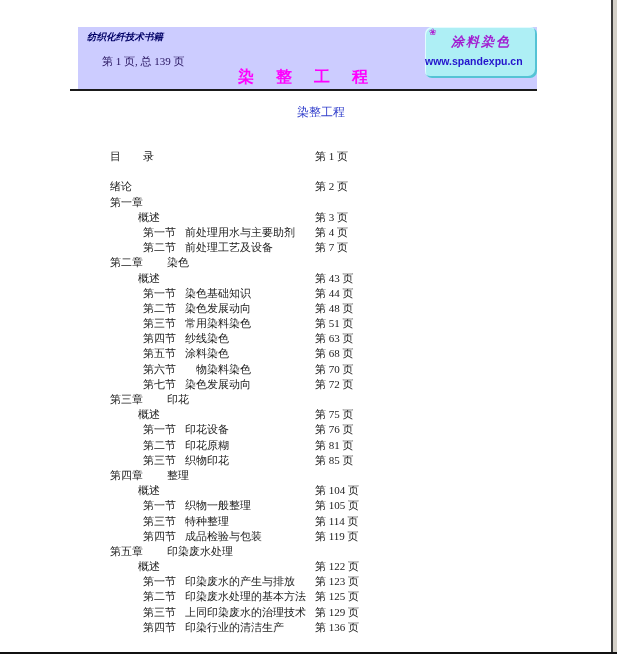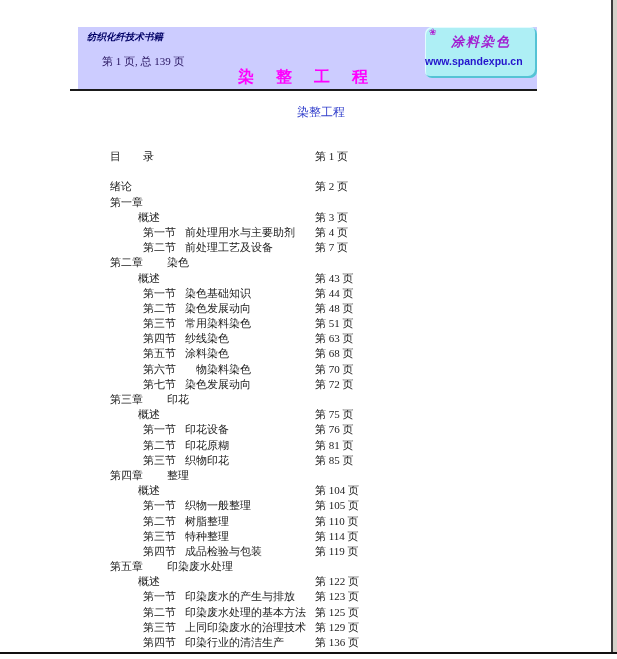--- a/index.html
+++ b/index.html
@@ -140,24 +140,20 @@
       </div>
       <div class="toc-row lv-overview">
         <span class="label"><span>概述</span></span>
         <span class="page">第 104 页</span>
       </div>
       <div class="toc-row lv-section">
         <span class="label"><span class="num">第一节</span><span>织物一般整理</span></span>
         <span class="page">第 105 页</span>
       </div>
       <div class="toc-row lv-section">
-        <span class="label"><span class="num">第二节</span><span>树脂整理</span></span>
-        <span class="page">第 110 页</span>
-      </div>
-      <div class="toc-row lv-section">
         <span class="label"><span class="num">第三节</span><span>特种整理</span></span>
         <span class="page">第 114 页</span>
       </div>
       <div class="toc-row lv-section">
         <span class="label"><span class="num">第四节</span><span>成品检验与包装</span></span>
         <span class="page">第 119 页</span>
       </div>
       <div class="toc-row lv-chapter">
         <span class="label"><span class="num">第五章</span><span>印染废水处理</span></span>
       </div>

